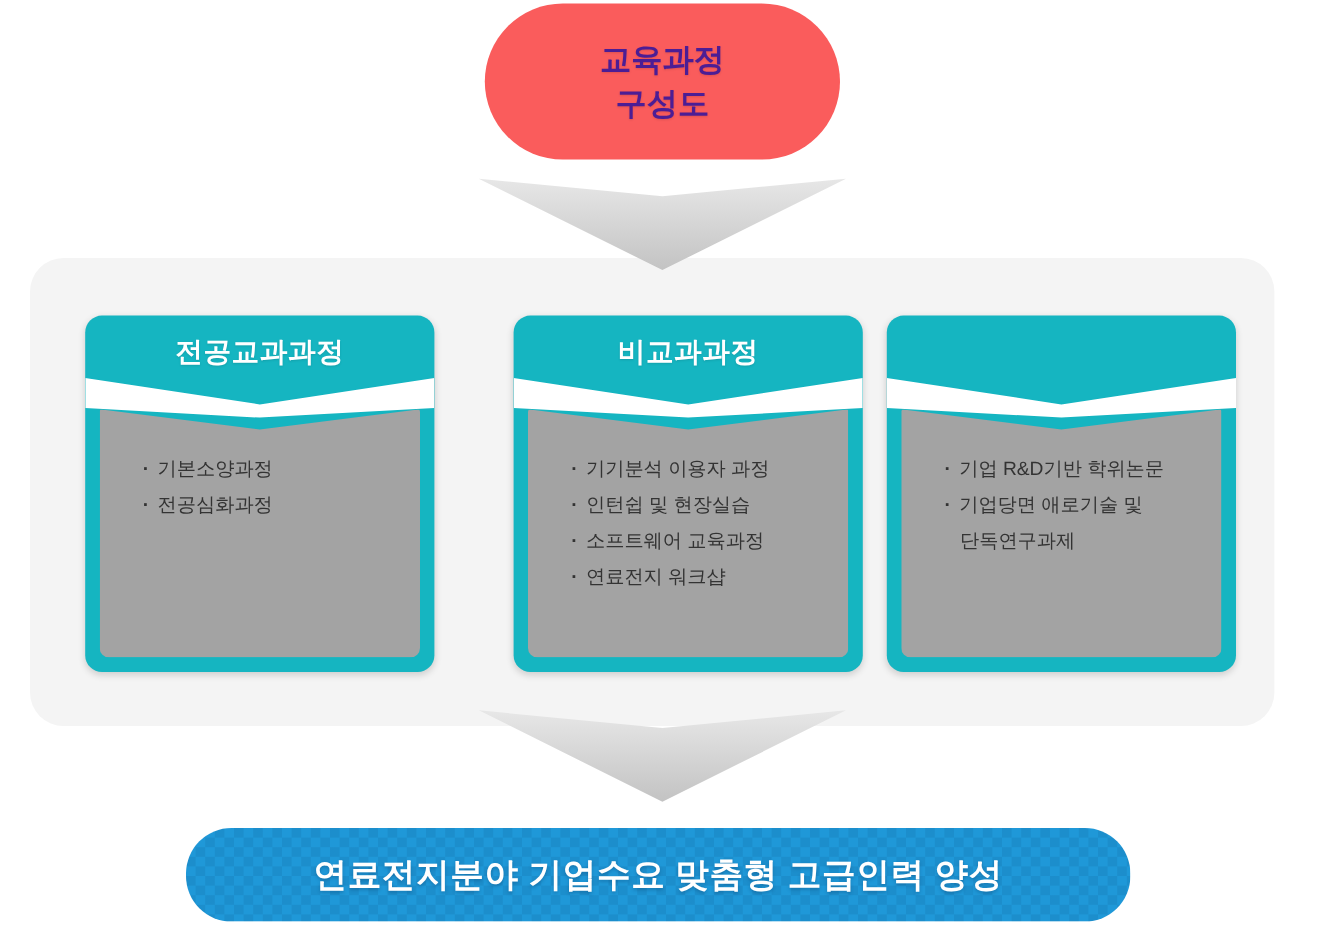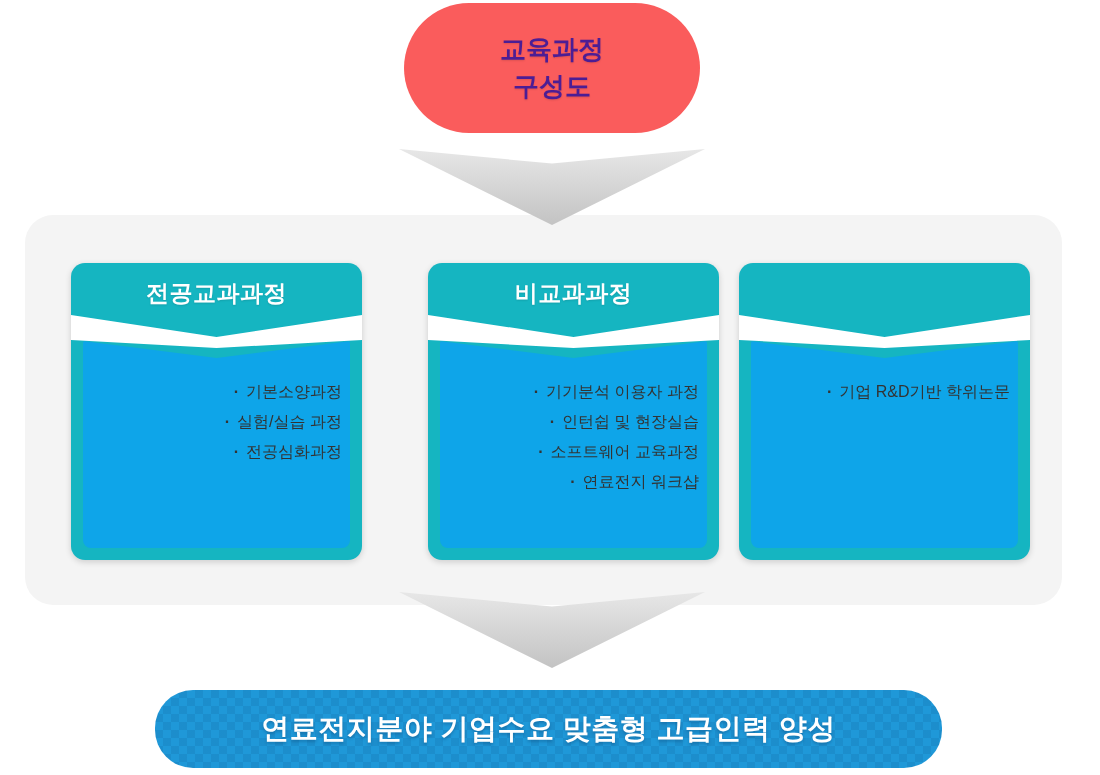--- a/index.html
+++ b/index.html
@@ -45,23 +45,22 @@
   .card-3{left:739px;}
   .card-title{
     margin:0;height:52px;padding-top:8px;box-sizing:border-box;
     display:flex;align-items:center;justify-content:center;
     color:#ffffff;font-size:23px;font-weight:bold;letter-spacing:0.5px;
     text-shadow:0 1px 2px rgba(0,0,0,0.12);
   }
   .notch-svg{position:absolute;left:0;top:0;width:100%;height:90px;display:block;}
   .card-body{
     position:absolute;left:12px;right:12px;top:78px;bottom:12px;
-    background:#0ea5e9;border-radius:2px 2px 8px 8px;
+    background:#a3a3a3;border-radius:2px 2px 8px 8px;
     clip-path:polygon(0 0,50% 17px,100% 0,100% 100%,0 100%);
-    text-align:right;
   }
   .course-list{
     list-style:none;margin:0;padding:36px 8px 0 36px;
     color:var(--text_dark,#333333);font-size:16px;line-height:30px;
   }
   .course-list .item{white-space:nowrap;}
   .course-list .bullet{margin-right:7px;font-weight:bold;}
   .course-list .item.indent{padding-left:13px;}
 
   
@@ -99,21 +98,20 @@
   </svg>
 
   <section class="card card-1">
     <h2 class="card-title">전공교과과정</h2>
     <svg class="notch-svg" viewBox="0 0 289 90" preserveAspectRatio="none" aria-hidden="true">
       <polygon points="0,52 144.5,74 289,52 289,77 144.5,85 0,77" fill="#ffffff"></polygon>
     </svg>
     <div class="card-body">
       <ul class="course-list">
         <li class="item"><span class="bullet">·</span><span>기본소양과정</span></li>
-        <li class="item"><span class="bullet">·</span><span>실험/실습 과정</span></li>
         <li class="item"><span class="bullet">·</span><span>전공심화과정</span></li>
       </ul>
     </div>
   </section>
 
   <section class="card card-2">
     <h2 class="card-title">비교과과정</h2>
     <svg class="notch-svg" viewBox="0 0 289 90" preserveAspectRatio="none" aria-hidden="true">
       <polygon points="0,52 144.5,74 289,52 289,77 144.5,85 0,77" fill="#ffffff"></polygon>
     </svg>
@@ -127,20 +125,22 @@
     </div>
   </section>
 
   <section class="card card-3">
     <svg class="notch-svg" viewBox="0 0 289 90" preserveAspectRatio="none" aria-hidden="true">
       <polygon points="0,52 144.5,74 289,52 289,77 144.5,85 0,77" fill="#ffffff"></polygon>
     </svg>
     <div class="card-body">
       <ul class="course-list">
         <li class="item"><span class="bullet">·</span><span>기업 R&amp;D기반 학위논문</span></li>
+        <li class="item"><span class="bullet">·</span><span>기업당면 애로기술 및</span></li>
+        <li class="item indent"><span>단독연구과제</span></li>
       </ul>
     </div>
   </section>
 
   <svg class="arrow arrow-2" viewBox="0 0 308 82" preserveAspectRatio="none" aria-hidden="true">
     <defs>
       <linearGradient id="arrowGrad2" x1="0" y1="0" x2="0" y2="1">
         <stop offset="0" stop-color="#E7E7E7"></stop>
         <stop offset="1" stop-color="#C3C3C3"></stop>
       </linearGradient>

